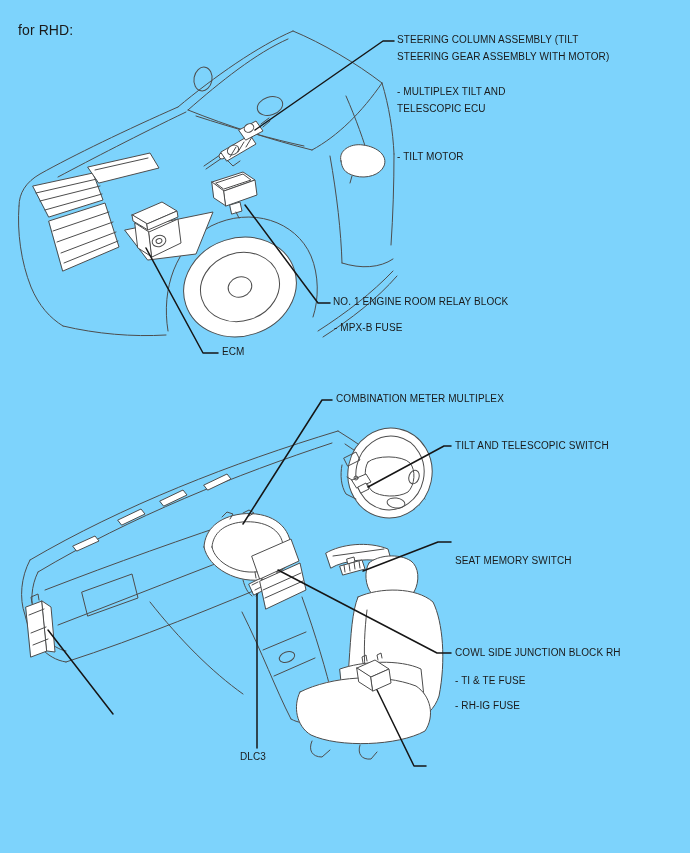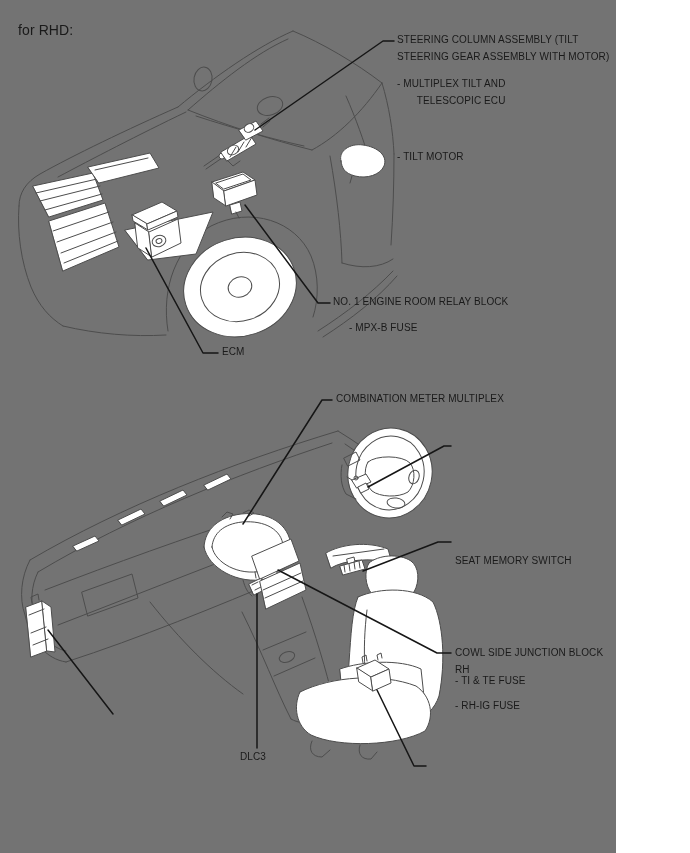--- a/index.html
+++ b/index.html
@@ -1,17 +1,17 @@
 <!DOCTYPE html>
 <html><head>
 <meta charset="utf-8">
 <style>
   html,body{margin:0;padding:0;background:#ffffff;}
   #stage{
-    position:relative;width:616px;height:853px;background:#737373;
+    position:relative;width:690px;height:853px;background:#7dd3fc;
     font-family:"Liberation Sans","DejaVu Sans",sans-serif;color:#1a1a1a;
     overflow:hidden;
     text-decoration:underline;
   }
   #lineart{position:absolute;left:0;top:0;width:690px;height:853px;}
   .ln{fill:none;stroke:#4d4d4d;stroke-width:1;stroke-linecap:round;stroke-linejoin:round;}
   .lnf{fill:#ffffff;stroke:#4d4d4d;stroke-width:1;stroke-linecap:round;stroke-linejoin:round;}
   .ld{fill:none;stroke:#161616;stroke-width:1.5;stroke-linecap:round;stroke-linejoin:round;}
   .diagram-label{
     position:absolute;font-size:10px;line-height:16.5px;letter-spacing:.1px;
@@ -227,27 +227,28 @@
       <path class="ld" d="M48,630 L113,714"></path>
       <path class="ld" d="M257,594 L257,748"></path>
       <path class="ld" d="M377,690 L414,766 L426,766"></path>
     </g>
   </svg>
 
   <div class="diagram-label note" style="left:18px;top:22px;">for RHD:</div>
 
   <div class="diagram-label" style="left:397px;top:32px;">STEERING COLUMN ASSEMBLY (TILT
 STEERING GEAR ASSEMBLY WITH MOTOR)</div>
-  <div class="diagram-label" style="left:397px;top:76px;text-align:right;">- MULTIPLEX TILT AND
+  <div class="diagram-label" style="left:397px;top:84px;">- MULTIPLEX TILT AND
 TELESCOPIC ECU</div>
   <div class="diagram-label" style="left:397px;top:149px;">- TILT MOTOR</div>
   <div class="diagram-label" style="left:333px;top:294px;">NO. 1 ENGINE ROOM RELAY BLOCK</div>
-  <div class="diagram-label" style="left:349px;top:320px;">- MPX-B FUSE</div>
+  <div class="diagram-label" style="left:334px;top:320px;">- MPX-B FUSE</div>
   <div class="diagram-label" style="left:222px;top:344px;">ECM</div>
 
   <div class="diagram-label" style="left:336px;top:391px;">COMBINATION METER MULTIPLEX</div>
+  <div class="diagram-label" style="left:455px;top:438px;">TILT AND TELESCOPIC SWITCH</div>
   <div class="diagram-label" style="left:455px;top:533px;margin-top:20px;">SEAT MEMORY SWITCH</div>
   <div class="diagram-label" style="left:455px;top:645px;">COWL SIDE JUNCTION BLOCK RH</div>
   <div class="diagram-label" style="left:455px;top:673px;">- TI &amp; TE FUSE</div>
   <div class="diagram-label" style="left:455px;top:698px;">- RH-IG FUSE</div>
   <div class="diagram-label" style="left:240px;top:749px;">DLC3</div>
 
 </div>
 
 </body></html>

